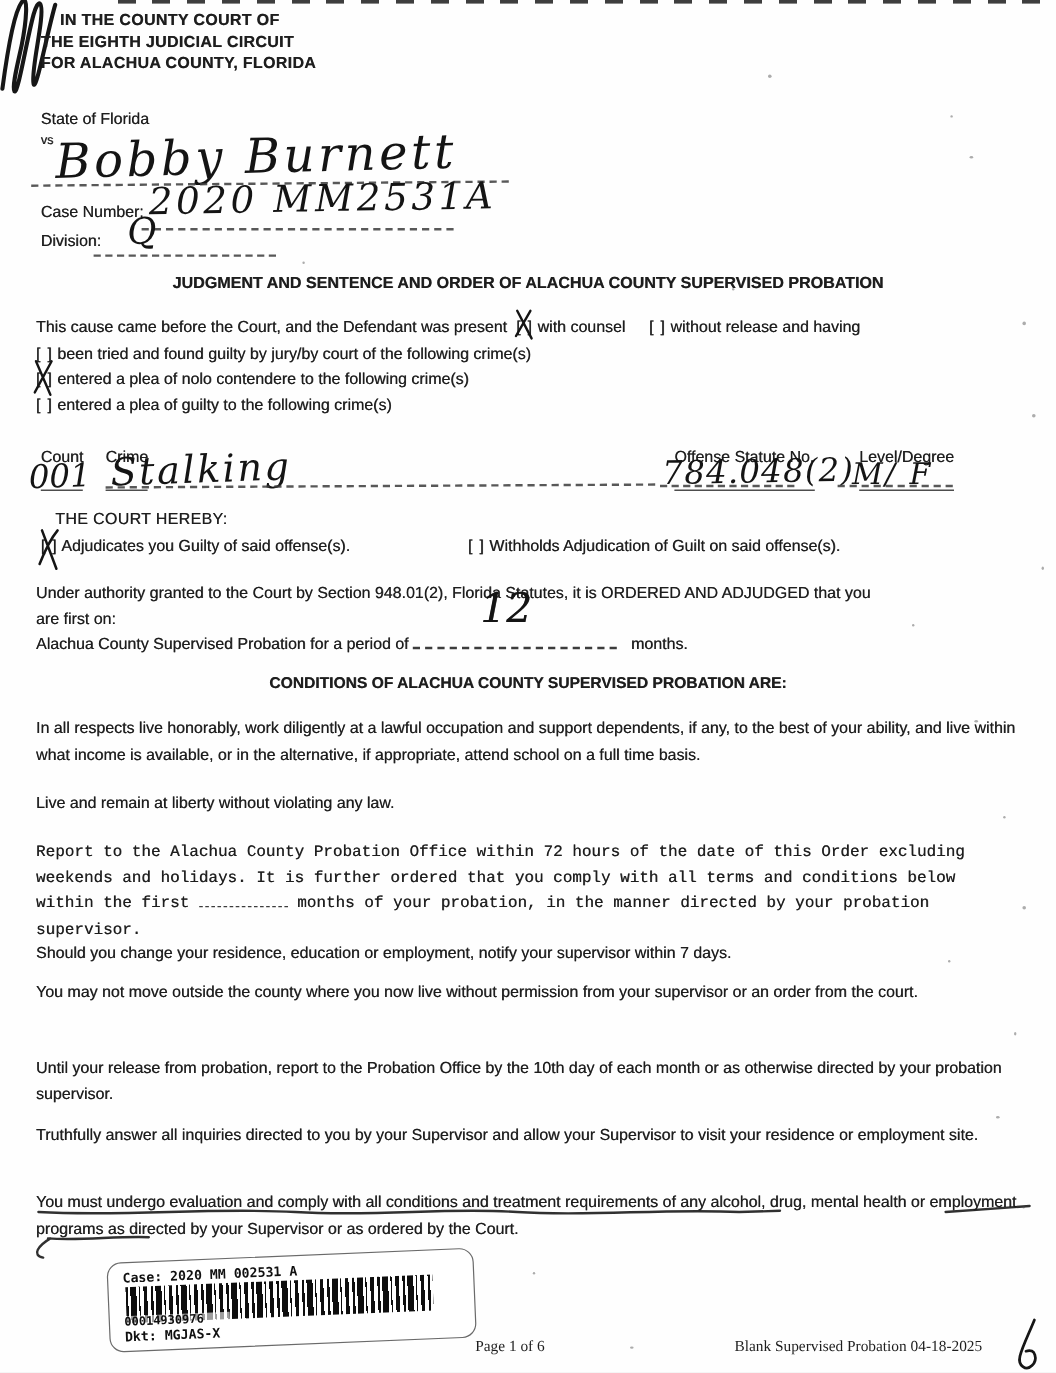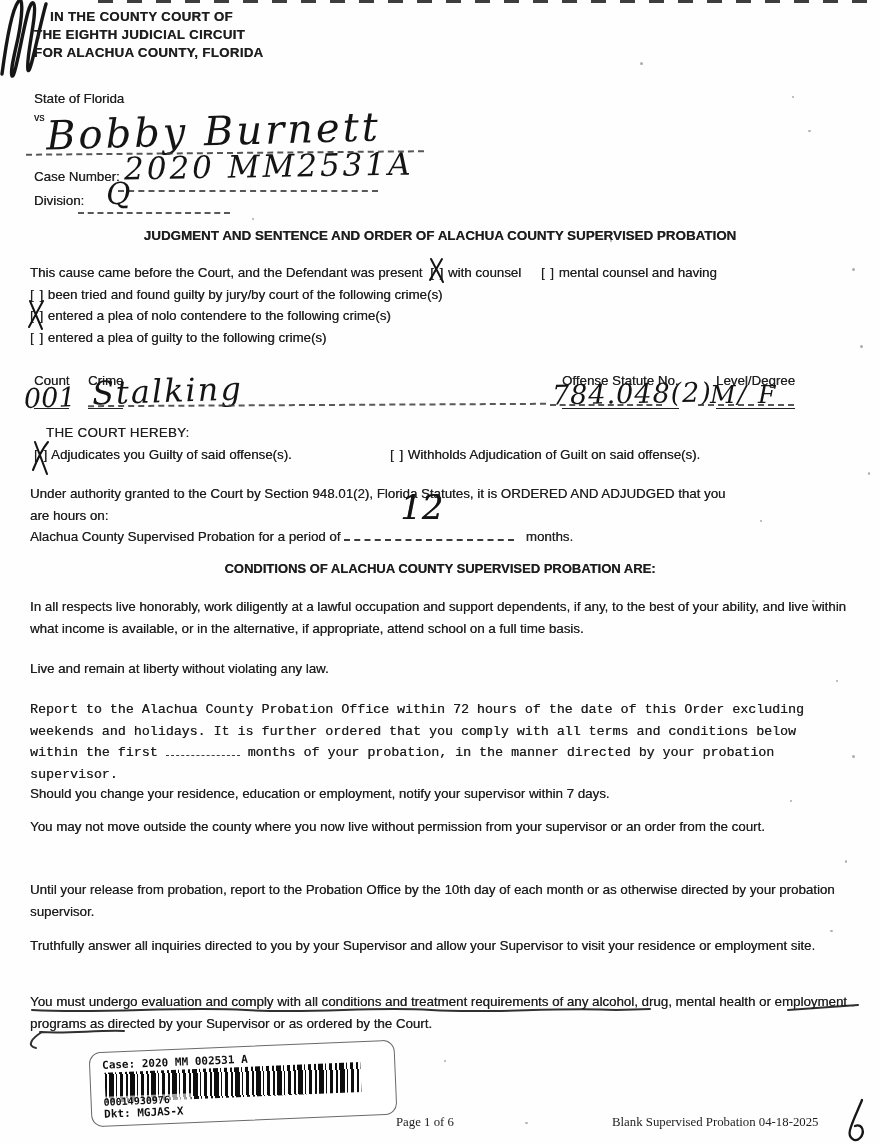--- a/index.html
+++ b/index.html
@@ -69,21 +69,21 @@
     <div style="white-space:nowrap;">
       <span>This cause came before the Court, and the Defendant was present</span>
       <span class="xwrap" style="margin-left:4px;">
         <span class="cb">[ ]</span>
         <svg class="xmark" width="18" height="28">
           <path d="M3,24 L15,3 M4,3 L16,26" fill="none" stroke="#141414" stroke-width="2" stroke-linecap="round"></path>
         </svg>
       </span>
       <span>with counsel</span>
       <span class="cb" style="margin-left:16px;">[ ]</span>
-      <span>mental counsel and having</span>
+      <span>without release and having</span>
     </div>
     <div>
       <span class="cb">[ ]</span>
       <span>been tried and found guilty by jury/by court of the following crime(s)</span>
     </div>
     <div>
       <span class="xwrap">
         <span class="cb">[ ]</span>
         <svg class="xmark" width="18" height="32">
           <path d="M2,28 L16,2 M3,2 L15,30" fill="none" stroke="#141414" stroke-width="2" stroke-linecap="round"></path>
@@ -120,21 +120,21 @@
     </span>
     <span>Adjudicates you Guilty of said offense(s).</span>
   </div>
   <div class="t" style="left:390px;top:446px;">
     <span class="cb">[ ]</span>
     <span>Withholds Adjudication of Guilt on said offense(s).</span>
   </div>
 
   <div class="para" style="top:483px;">
     <div>Under authority granted to the Court by Section 948.01(2), Florida Statutes, it is ORDERED AND ADJUDGED that you</div>
-    <div>are hours on:</div>
+    <div>are first on:</div>
     <div>
       <span>Alachua County Supervised Probation for a period of</span>
       <span class="blank-lg">
         <span class="hw" style="left:56px;top:-30px;font-size:34px;">12</span>
       </span>
       <span style="margin-left:8px;">months.</span>
     </div>
   </div>
 
   <div class="t bold center" style="top:560px;font-size:13px;">CONDITIONS OF ALACHUA COUNTY SUPERVISED PROBATION ARE:</div>

